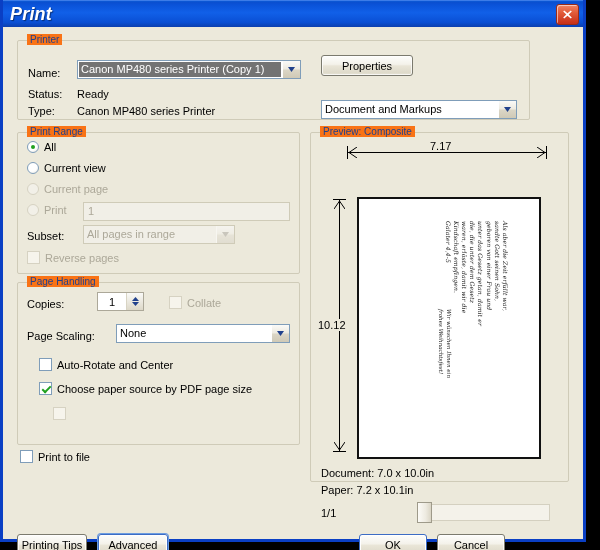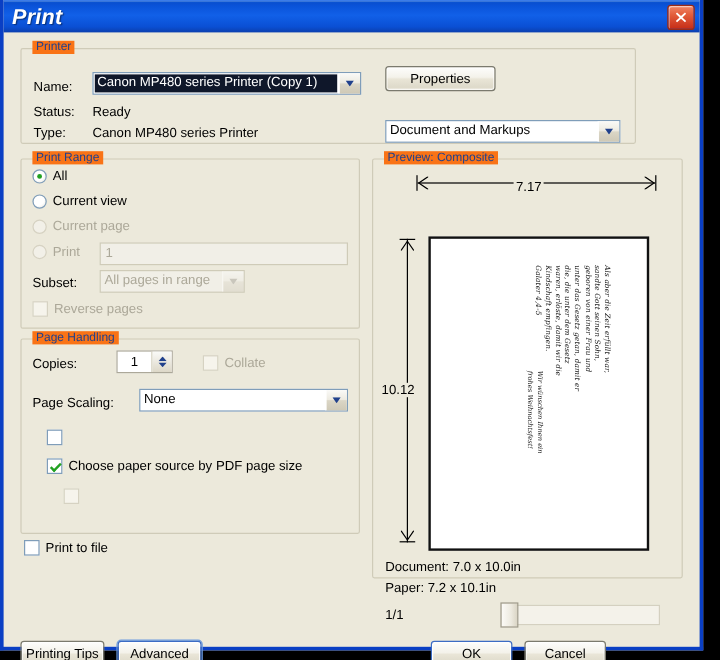--- a/index.html
+++ b/index.html
@@ -103,21 +103,21 @@
   }
   .combo .arrow {
     width: 17px;
     height: 17px;
     margin: 0;
     background: linear-gradient(to bottom, #FAFAF8 0%, #EDEAE0 48%, #DBD6C6 52%, #CFC9B6 100%);
     border-left: 1px solid #fff;
     display: flex; align-items: center; justify-content: center;
   }
   .combo.sel .val {
-    background: #0f172a;
+    background: #737373;
     color: #fff;
     margin: 1px;
     padding: 0 2px;
     line-height: 15px;
   }
   .combo.disabled {
     background: #F1EFE7;
     border-color: #CFCBB8;
   }
   .combo.disabled .val { color: #ACA899; }
@@ -350,21 +350,21 @@
 
     <div class="radio disabled" style="left:24px; top:177px;">
       <span class="dot"></span>
       <span class="rlbl">Print</span>
     </div>
     <div class="txtbox" style="left:80px; top:175px; width:207px;">
       <span>1</span>
     </div>
 
     <span class="lbl" style="left:24px; top:203px;">Subset:</span>
-    <div class="combo disabled" style="left:80px; top:198px; width:121px;">
+    <div class="combo disabled" style="left:80px; top:198px; width:152px;">
       <span class="val">All pages in range</span>
       <span class="arrow">
         <svg width="7" height="5" viewBox="0 0 7 5">
             <path d="M0 0 H7 L3.5 5 Z" fill="#9A968A"></path>
           </svg>
       </span>
     </div>
 
     <div class="check disabled" style="left:24px; top:224px;">
       <span class="box"></span>
@@ -398,20 +398,21 @@
       <span class="val">None</span>
       <span class="arrow">
         <svg width="7" height="5" viewBox="0 0 7 5">
             <path d="M0 0 H7 L3.5 5 Z" fill="#21418C"></path>
           </svg>
       </span>
     </div>
 
     <div class="check" style="left:36px; top:331px;">
       <span class="box"></span>
+      <span class="clbl">Auto-Rotate and Center</span>
     </div>
 
     <div class="check on" style="left:36px; top:355px;">
       <span class="box"></span>
       <span class="clbl">Choose paper source by PDF page size</span>
     </div>
 
     <div class="check disabled" style="left:50px; top:380px;">
       <span class="box"></span>
     </div>
@@ -427,21 +428,21 @@
 
     <div style="position:absolute; left:345px; top:125px; width:198px; height:1px; background:#000;"></div>
     <div style="position:absolute; left:344px; top:119px; width:1px; height:13px; background:#000;"></div>
     <div style="position:absolute; left:543px; top:119px; width:1px; height:13px; background:#000;"></div>
     <svg style="position:absolute; left:345px; top:120px;" width="9" height="11" viewBox="0 0 9 11">
       <path d="M9 0 L1 5.5 L9 11" fill="none" stroke="#000" stroke-width="1"></path>
     </svg>
     <svg style="position:absolute; left:534px; top:120px;" width="9" height="11" viewBox="0 0 9 11">
       <path d="M0 0 L8 5.5 L0 11" fill="none" stroke="#000" stroke-width="1"></path>
     </svg>
-    <span class="dimtext" style="left:425px; top:123px;">7.17</span>
+    <span class="dimtext" style="left:425px; top:113px;">7.17</span>
 
     <div style="position:absolute; left:336px; top:172px; width:1px; height:253px; background:#000;"></div>
     <div style="position:absolute; left:330px; top:172px; width:13px; height:1px; background:#000;"></div>
     <div style="position:absolute; left:330px; top:424px; width:13px; height:1px; background:#000;"></div>
     <svg style="position:absolute; left:331px; top:173px;" width="11" height="9" viewBox="0 0 11 9">
       <path d="M0 9 L5.5 1 L11 9" fill="none" stroke="#000" stroke-width="1"></path>
     </svg>
     <svg style="position:absolute; left:331px; top:415px;" width="11" height="9" viewBox="0 0 11 9">
       <path d="M0 0 L5.5 8 L11 0" fill="none" stroke="#000" stroke-width="1"></path>
     </svg>

